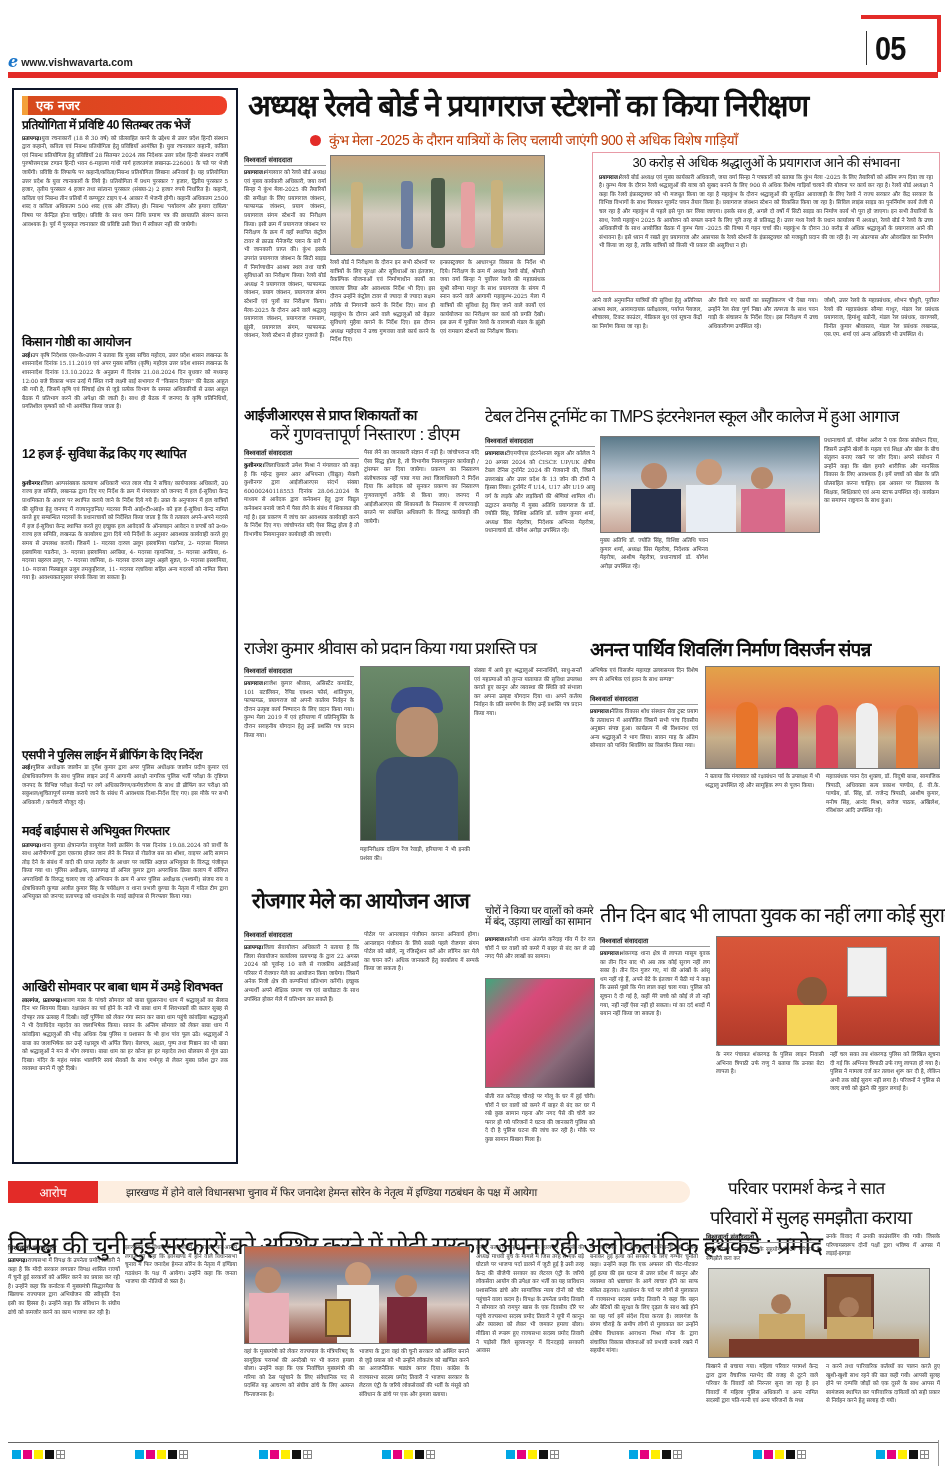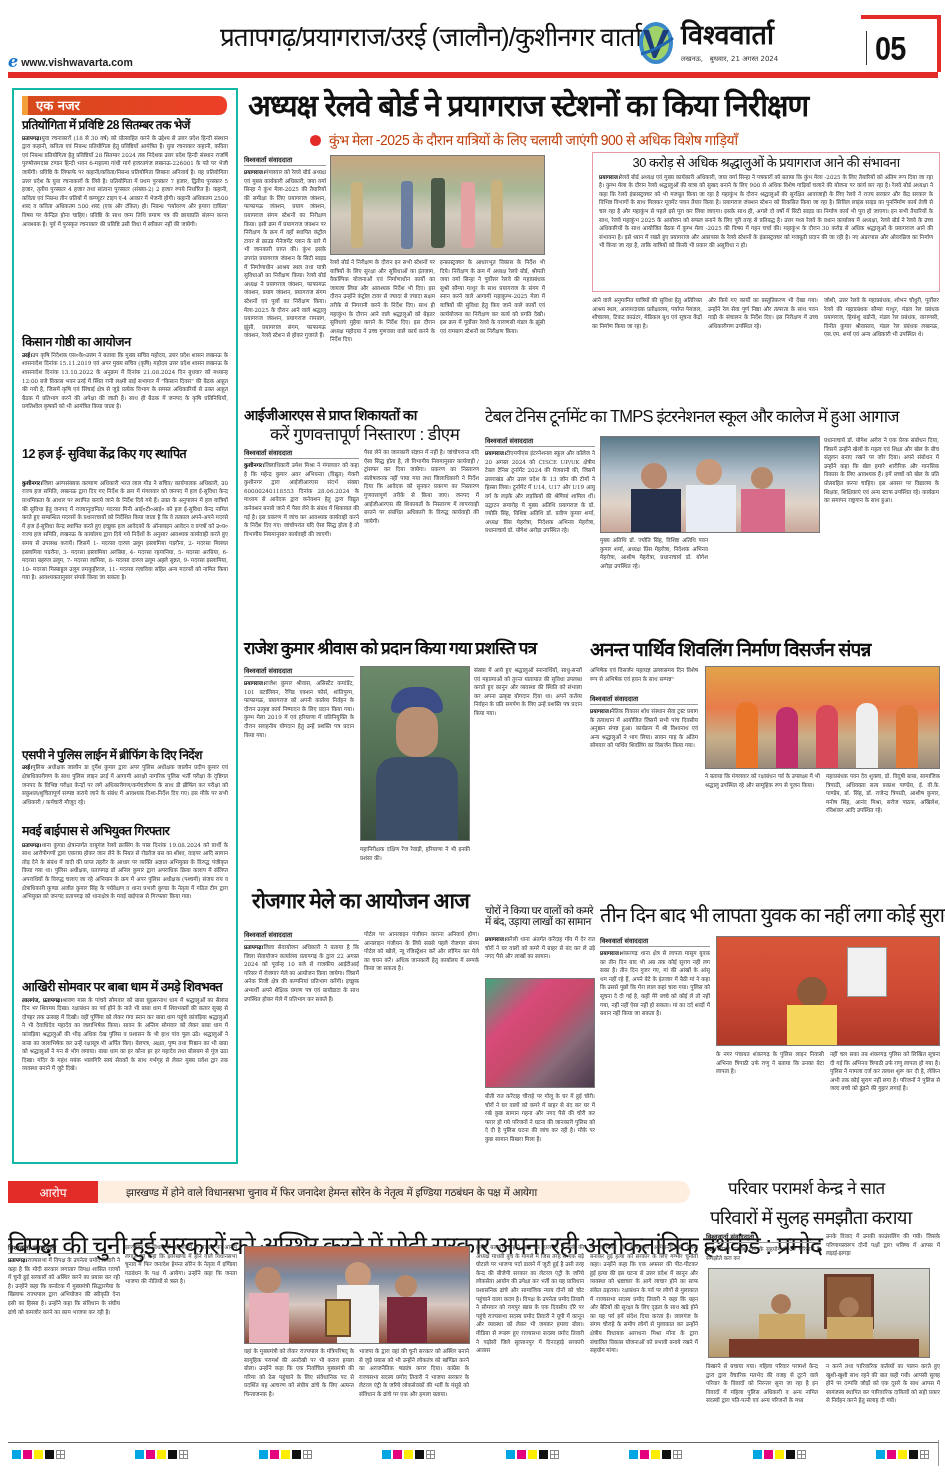--- a/index.html
+++ b/index.html
@@ -16,46 +16,33 @@
   .cmyk span { width: 9px; height: 9px; display: inline-block; }
 </style>
 </head>
 <body>
 
 <div class="abs" style="left:0;top:0;width:945px;height:80px;">
   <div class="abs" style="left:8px;top:52px;display:flex;align-items:center;gap:3px;">
     <span style="font-family:'DejaVu Serif',serif;font-style:italic;font-size:16px;color:#1a75c9;font-weight:bold;">e</span>
     <span style="font-size:10.5px;font-weight:bold;color:#222;font-family:'Liberation Sans',sans-serif;">www.vishwavarta.com</span>
   </div>
-  <div class="abs hl" style="left:220px;top:24px;font-size:26px;font-weight:normal;letter-spacing:-1px;">प्रतापगढ़/प्रयागराज/उरई (जालौन)/कुशीनगर वार्ता</div>
-  <div class="abs" style="left:637px;top:20px;display:flex;align-items:flex-start;gap:6px;">
-    <svg width="38" height="46" viewBox="0 0 38 46">
-      <ellipse cx="19" cy="23" rx="17" ry="21" fill="#3a88c9"></ellipse>
-      <ellipse cx="19" cy="23" rx="13" ry="17" fill="#9fd36a"></ellipse>
-      <path d="M6 10 L16 38 L19 38 L32 10 L26 10 L18 30 L12 10 Z" fill="#1d3d7a"></path>
-      <path d="M4 34 Q20 30 36 18" stroke="#2066b0" stroke-width="3" fill="none"></path>
-    </svg>
-    <div>
-      <div style="font-family:'Liberation Sans',sans-serif;font-weight:bold;font-size:27px;color:#111;line-height:30px;">विश्ववार्ता</div>
-      <div style="font-size:7px;color:#333;margin-top:4px;white-space:pre;">लखनऊ,   बुधवार, 21 अगस्त 2024</div>
-    </div>
-  </div>
   <div class="abs" style="left:861px;top:15px;width:80px;height:57px;border-top:4px solid #e32b28;border-right:4px solid #e32b28;">
     <div class="abs" style="left:5px;top:12px;width:1px;height:34px;background:#333;"></div>
     <div class="abs" style="left:14px;top:10px;font-family:'Liberation Sans',sans-serif;font-size:34px;font-weight:bold;color:#111;letter-spacing:-1px;transform:scaleX(0.85);transform-origin:left;">05</div>
   </div>
   <div class="abs rule-red" style="left:8px;top:72px;width:930px;height:6px;"></div>
 </div>
 
-<div class="abs" style="left:12px;top:88px;width:226px;height:1076px;border:2px solid #14b8a6;padding:6px 8px;overflow:hidden;">
+<div class="abs" style="left:12px;top:88px;width:226px;height:1076px;border:2px solid #0f172a;padding:6px 8px;overflow:hidden;">
   <div style="height:19px;width:205px;background:linear-gradient(90deg,#d64a1c,#ee3f28);border-radius:0 8px 8px 0;padding-left:8px;color:#fff;font-weight:bold;font-size:13px;line-height:19px;border-left:6px solid #f4a03a;">
     <span>एक नजर</span>
   </div>
   <div style="margin-top:4px;">
-    <div class="hl" style="font-size:12px;margin-bottom:2px;">प्रतियोगिता में प्रविष्टि 28 सितम्बर तक भेजें</div>
+    <div class="hl" style="font-size:12px;margin-bottom:2px;">प्रतियोगिता में प्रविष्टि 40 सितम्बर तक भेजें</div>
     <div class="body-text" style="height:200px;"><b>प्रतापगढ़।</b><span>युवा रचनाकारों (18 से 30 वर्ष) को प्रोत्साहित करने के उद्देश्य से उत्तर प्रदेश हिन्दी संस्थान द्वारा कहानी, कविता एवं निबन्ध प्रतियोगिता हेतु प्रविष्टियाँ आमंत्रित हैं। युवा रचनाकार कहानी, कविता एवं निबन्ध प्रतियोगिता हेतु प्रविष्टियाँ 28 सितम्बर 2024 तक निदेशक उत्तर प्रदेश हिन्दी संस्थान राजर्षि पुरुषोत्तमदास टण्डन हिन्दी भवन 6-महात्मा गांधी मार्ग हजरतगंज लखनऊ-226001 के पते पर भेजी जायेंगी। प्रविष्टि के लिफाफे पर कहानी/कविता/निबन्ध प्रतियोगिता लिखना अनिवार्य है। यह प्रतियोगिता उत्तर प्रदेश के युवा रचनाकारों के लिये है। प्रतियोगिता में प्रथम पुरस्कार 7 हजार, द्वितीय पुरस्कार 5 हजार, तृतीय पुरस्कार 4 हजार तथा सांत्वना पुरस्कार (संख्या-2) 2 हजार रुपये निर्धारित है। कहानी, कविता एवं निबन्ध तीन प्रतियों में कम्प्यूटर टाइप ए-4 आकार में भेजनी होगी। कहानी अधिकतम 2500 शब्द व कविता अधिकतम 500 शब्द (एक ओर टंकित) हो। निबन्ध 'पर्यावरण और हमारा दायित्व' विषय पर केन्द्रित होना चाहिए। प्रविष्टि के साथ जन्म तिथि प्रमाण पत्र की छायाप्रति संलग्न करना आवश्यक है। पूर्व में पुरस्कृत रचनाकार की प्रविष्टि उसी विधा में स्वीकार नहीं की जायेगी।</span></div>
   </div>
   <div style="margin-top:2px;">
     <div class="hl" style="font-size:12.5px;margin-bottom:2px;">किसान गोष्ठी का आयोजन</div>
     <div class="body-text" style="height:95px;"><b>उरई।</b><span>उप कृषि निदेशक एस०के०उत्तम ने बताया कि मुख्य सचिव महोदय, उत्तर प्रदेश शासन लखनऊ के शासनादेश दिनांक 15.11.2019 एवं अपर मुख्य सचिव (कृषि) महोदय उत्तर प्रदेश शासन लखनऊ के शासनादेश दिनांक 13.10.2022 के अनुक्रम में दिनांक 21.08.2024 दिन बुधवार को मध्यान्ह 12:00 बजे विकास भवन उरई में स्थित रानी लक्ष्मी बाई सभागार में "किसान दिवस" की बैठक आहूत की गयी है, जिसमें कृषि एवं सिंचाई क्षेत्र से जुड़े प्रत्येक विभाग के समस्त अधिकारियों से उक्त आहूत बैठक में प्रतिभाग करने की अपेक्षा की जाती है। साथ ही बैठक में जनपद के कृषि प्रतिनिधियों, प्रगतिशील कृषकों को भी आमंत्रित किया जाता है।</span></div>
   </div>
   <div style="margin-top:2px;">
     <div class="hl" style="font-size:12.5px;margin-bottom:18px;">12 हज ई- सुविधा केंद्र किए गए स्थापित</div>
     <div class="body-text" style="height:268px;"><b>कुशीनगर।</b><span>जिला अल्पसंख्यक कल्याण अधिकारी भरत लाल गौड ने सचिव/ कार्यपालक अधिकारी, उ0 राज्य हज समिति, लखनऊ द्वारा दिए गए निर्देश के क्रम में मंगलवार को जनपद में हज ई-सुविधा केन्द्र प्राथमिकता के आधार पर स्थापित कराये जाने के निर्देश दिये गये हैं। उक्त के अनुपालन में हज यात्रियों की सुविधा हेतु जनपद में राज्यानुदानित/ मदरसा मिनी आई०टी०आई० को हज ई-सुविधा केन्द्र नामित करते हुए सम्बन्धित मदरसों के प्रधानाचार्यों को निर्देशित किया जाता है कि वे तत्काल अपने-अपने मदरसे में हज ई-सुविधा केन्द्र स्थापित करते हुए इच्छुक हज आवेदकों के ऑनलाइन आवेदन व प्रपत्रों को उ०प्र० राज्य हज समिति, लखनऊ के कार्यालय द्वारा दिये गये निर्देशों के अनुसार आवश्यक कार्यवाही करते हुए समय से उपलब्ध करायें। जिसमें 1- मदरसा दारुल उलूम इस्लामिया पडरौना, 2- मदरसा मिल्लत इस्लामिया पडरौना, 3- मदरसा इस्लामिया अरबिया, 4- मदरसा रहमानिया, 5- मदरसा अरबिया, 6- मदरसा बहरुल उलूम, 7- मदरसा जामिया, 8- मदरसा दारुल उलूम अहले सुन्नत, 9- मदरसा इस्लामिया, 10- मदरसा मिस्बाहुल उलूम तमकुहीराज, 11- मदरसा रज़ाविया सहित अन्य मदरसों को नामित किया गया है। आवश्यकतानुसार संपर्क किया जा सकता है।</span></div>
   </div>
@@ -121,21 +108,21 @@
   <div class="abs" style="left:40px;top:26px;width:26px;height:26px;border-radius:50%;background:#b98a6f;"></div>
   <div class="abs" style="left:30px;top:52px;width:50px;height:45px;background:#27304a;"></div>
   <div class="abs" style="left:95px;top:22px;width:26px;height:26px;border-radius:50%;background:#c89a7b;"></div>
   <div class="abs" style="left:85px;top:48px;width:50px;height:49px;background:#e8edf3;"></div>
   <div class="abs" style="left:150px;top:30px;width:22px;height:22px;border-radius:50%;background:#b88a6c;"></div>
   <div class="abs" style="left:140px;top:52px;width:44px;height:45px;background:#d86a8a;"></div>
 </div>
 <div class="abs body-text" style="left:600px;top:536px;width:108px;height:100px;">मुख्य अतिथि डॉ. ज्योति सिंह, विशिष्ट अतिथि पवन कुमार शर्मा, अध्यक्ष प्रिंस मेहरोत्रा, निदेशक अभिनव मेहरोत्रा, आशीष मेहरोत्रा, प्रधानाचार्य डॉ. योगेश अरोड़ा उपस्थित रहे।</div>
 <div class="abs body-text" style="left:824px;top:436px;width:115px;height:200px;">प्रधानाचार्य डॉ. योगेश अरोरा ने एक प्रेरक संबोधन दिया, जिसमें उन्होंने खेलों के महत्व एवं शिक्षा और खेल के बीच संतुलन बनाए रखने पर जोर दिया। अपने संबोधन में उन्होंने कहा कि खेल हमारे शारीरिक और मानसिक विकास के लिए आवश्यक हैं। हमें बच्चों को खेल के प्रति प्रोत्साहित करना चाहिए। इस अवसर पर विद्यालय के शिक्षक, शिक्षिकाएं एवं अन्य स्टाफ उपस्थित रहे। कार्यक्रम का समापन राष्ट्रगान के साथ हुआ।</div>
 
-<div class="abs hl" style="left:244px;top:640px;font-size:17px;font-weight:bold;white-space:nowrap;letter-spacing:-0.8px;">राजेश कुमार श्रीवास को प्रदान किया गया प्रशस्ति पत्र</div>
+<div class="abs hl" style="left:244px;top:640px;font-size:17px;font-weight:normal;white-space:nowrap;letter-spacing:-0.8px;">राजेश कुमार श्रीवास को प्रदान किया गया प्रशस्ति पत्र</div>
 <div class="abs" style="left:244px;top:666px;width:110px;height:236px;">
   <div class="byline">विश्ववार्ता संवाददाता</div>
   <div class="body-text" style="height:220px;"><b>प्रयागराज।</b><span>राजेश कुमार श्रीवास, असिस्टेंट कमांडेंट, 101 बटालियन, रैपिड एक्शन फोर्स, शांतिपुरम, फाफामऊ, प्रयागराज को अपनी कार्तव्य निर्वहन के दौरान उत्कृष्ट कार्य निष्पादन के लिए प्रदान किया गया। कुम्भ मेला 2019 में एवं हरियाणा में प्रतिनियुक्ति के दौरान सराहनीय योगदान हेतु उन्हें प्रशस्ति पत्र प्रदान किया गया।</span></div>
 </div>
 <div class="abs photo" style="left:360px;top:666px;width:110px;height:175px;background:linear-gradient(180deg,#6b8a6a 0%,#4f6b52 60%,#3b4e3e 100%);">
   <div class="abs" style="left:30px;top:20px;width:52px;height:26px;border-radius:26px 26px 6px 6px;background:#3b4d86;"></div>
   <div class="abs" style="left:35px;top:40px;width:42px;height:50px;border-radius:18px;background:#b88f72;"></div>
   <div class="abs" style="left:15px;top:90px;width:82px;height:85px;border-radius:20px 20px 0 0;background:#3d4f68;"></div>
 </div>
 <div class="abs body-text" style="left:360px;top:845px;width:110px;height:56px;">महानिरीक्षक दक्षिण रेंज रेवाड़ी, हरियाणा ने भी इनकी प्रशंसा की।</div>

